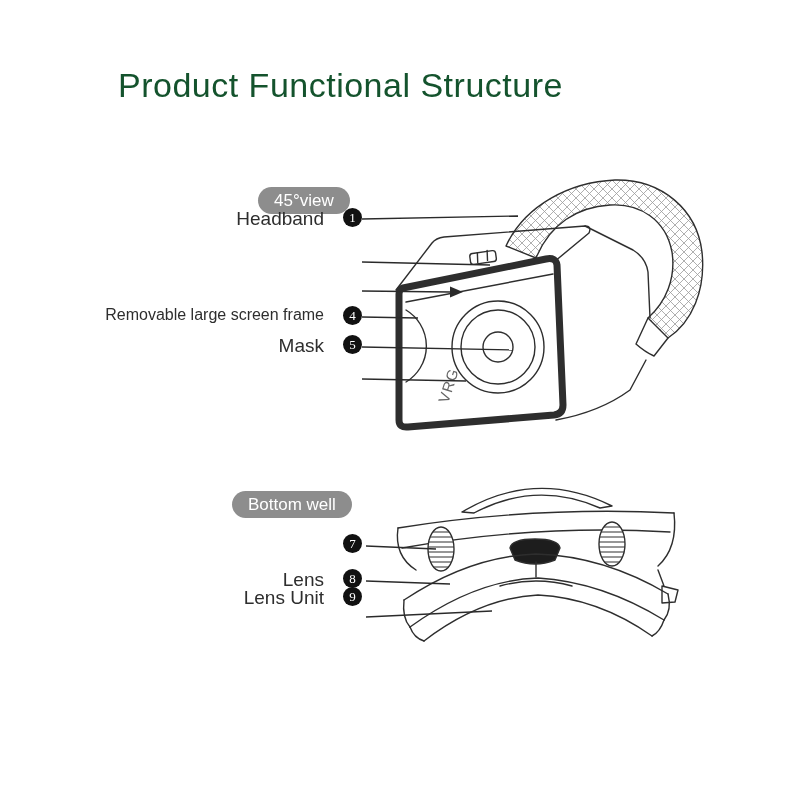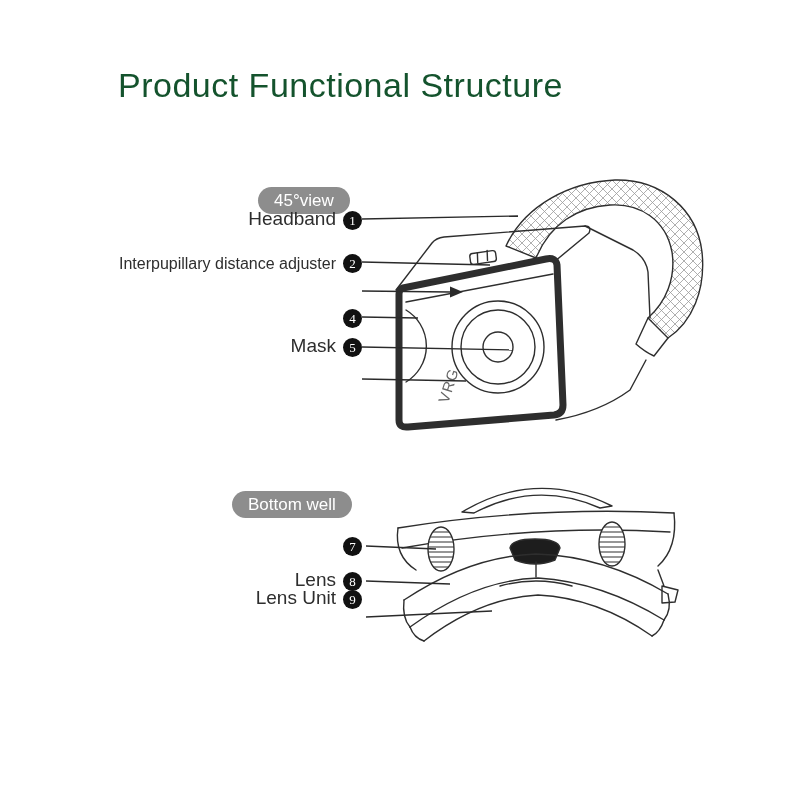--- a/index.html
+++ b/index.html
@@ -4,21 +4,21 @@
 <style>
   html,body{margin:0;padding:0;background:#ffffff;}
   #stage{position:relative;width:800px;height:800px;background:#ffffff;overflow:hidden;
          font-family:"Liberation Sans",sans-serif;}
   .title{position:absolute;left:118px;top:66px;font-size:34px;font-weight:400;
          color:#14532d;letter-spacing:.5px;}
   .view-badge{position:absolute;background:#8d8d8d;color:#ffffff;font-size:17px;
               line-height:1;padding:5px 16px;border-radius:14px;}
   #badge-45{left:258px;top:167px;margin-top:20px;}
   #badge-bottom{left:232px;top:491px;}
-  .label-row{position:absolute;right:438px;display:flex;align-items:flex-end;gap:7px;
+  .label-row{position:absolute;right:438px;display:flex;align-items:flex-start;gap:19px;
              height:22px;white-space:nowrap;}
   .label-text{font-size:19px;color:#2e2e2e;}
   .label-row.small .label-text{font-size:16px;}
   .num-badge{width:19px;height:19px;border-radius:50%;background:#111111;color:#ffffff;
              display:flex;align-items:center;justify-content:center;font-size:13px;
              font-family:"Liberation Serif",serif;flex:0 0 auto;}
   svg{position:absolute;left:0;top:0;pointer-events:none;}
 </style>
 </head>
 <body>
@@ -27,25 +27,22 @@
 
   <div class="title">Product Functional Structure</div>
 
   <div class="view-badge" id="badge-45">45°view</div>
   <div class="view-badge" id="badge-bottom">Bottom well</div>
 
   <div class="label-row" style="top:208px">
     <span class="label-text">Headband</span>
     <span class="num-badge">1</span>
   </div>
-  <div class="label-row small" style="top:251px">
-    <span class="label-text">Interpupillary distance adjuster</span>
-    <span class="num-badge">2</span>
-  </div>
   <div class="label-row small" style="top:306px">
+    <span class="label-text">Removable large screen frame</span>
     <span class="num-badge">4</span>
   </div>
   <div class="label-row" style="top:335px">
     <span class="label-text">Mask</span>
     <span class="num-badge">5</span>
   </div>
 
   <div class="label-row" style="top:534px">
     <span class="num-badge">7</span>
   </div>

